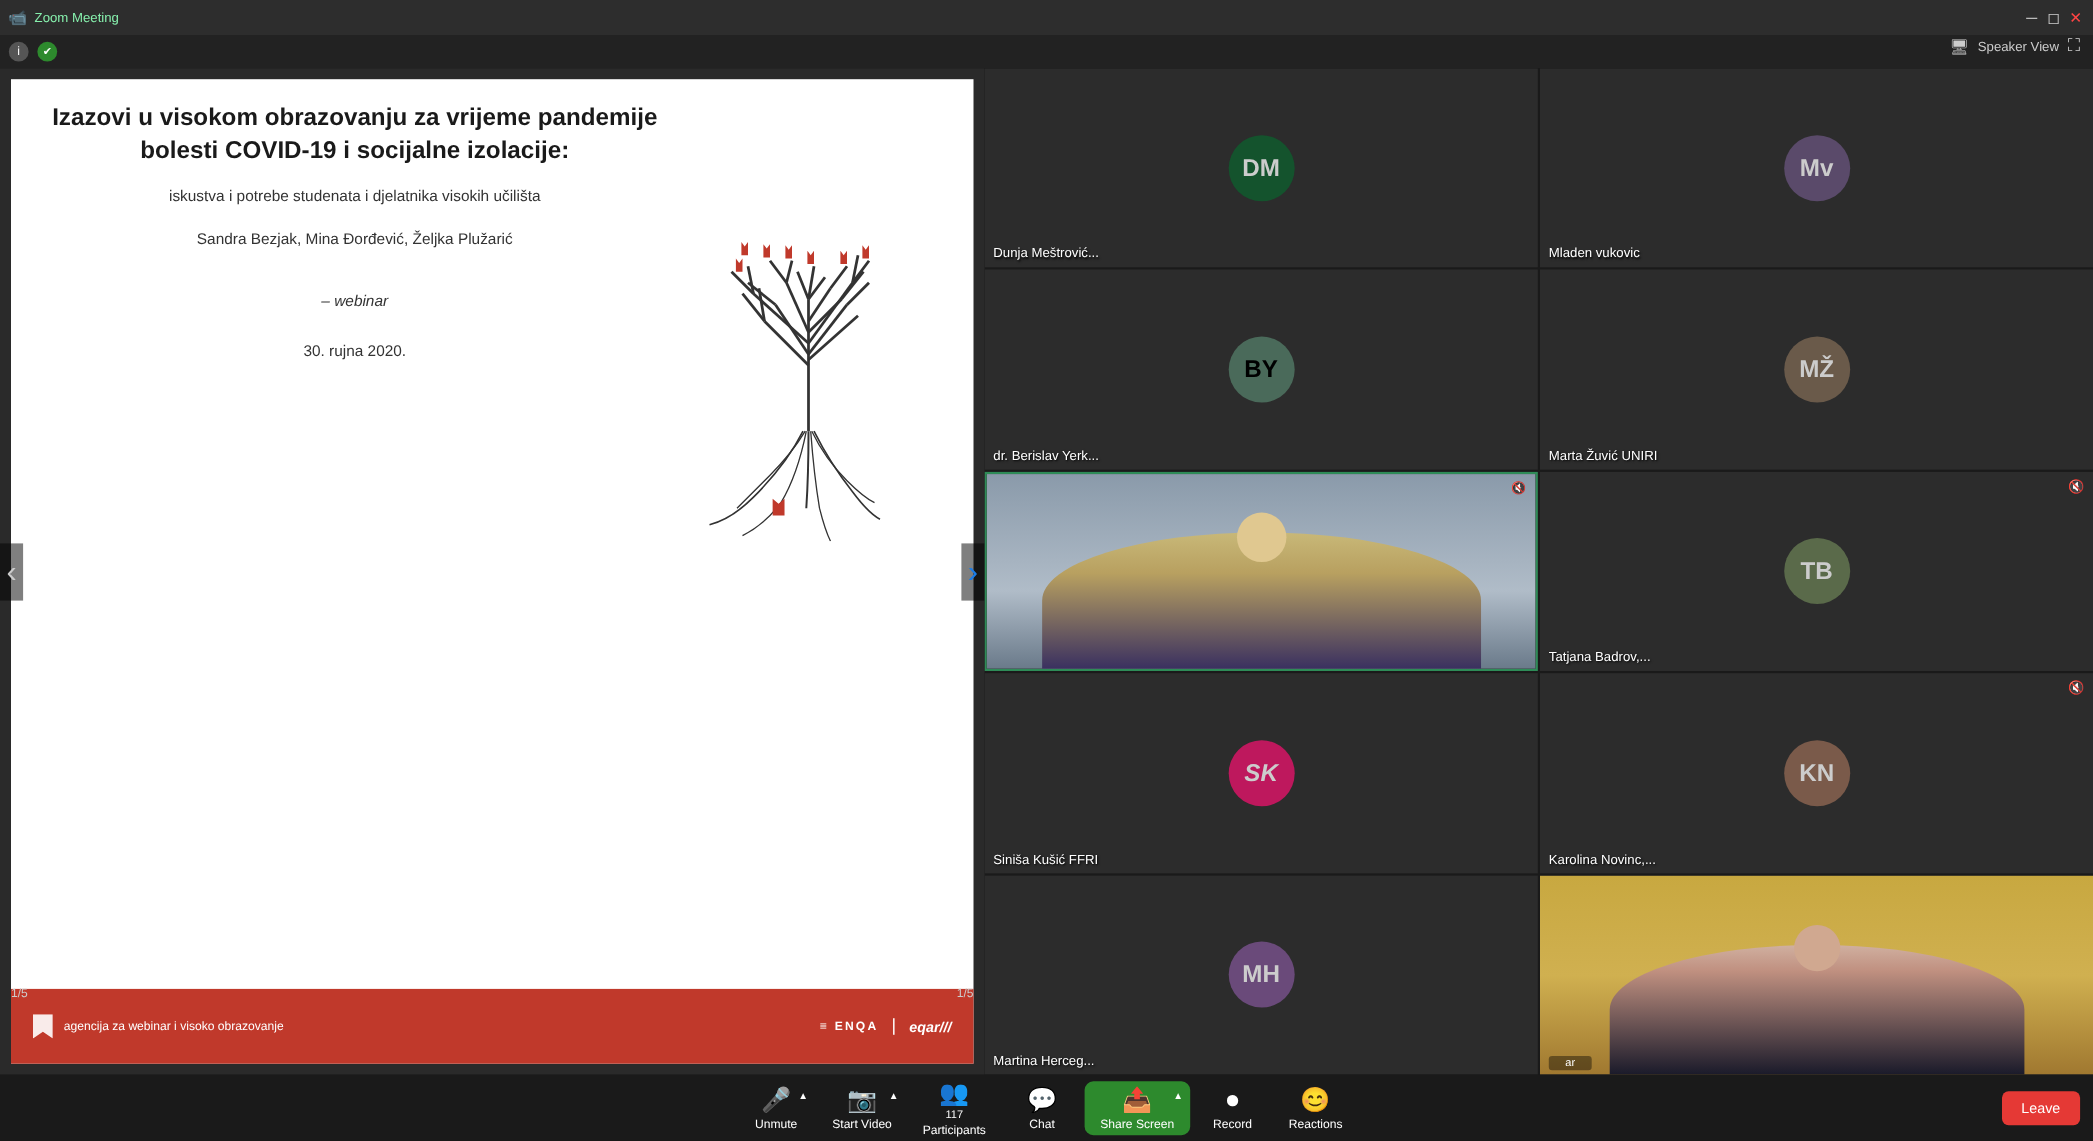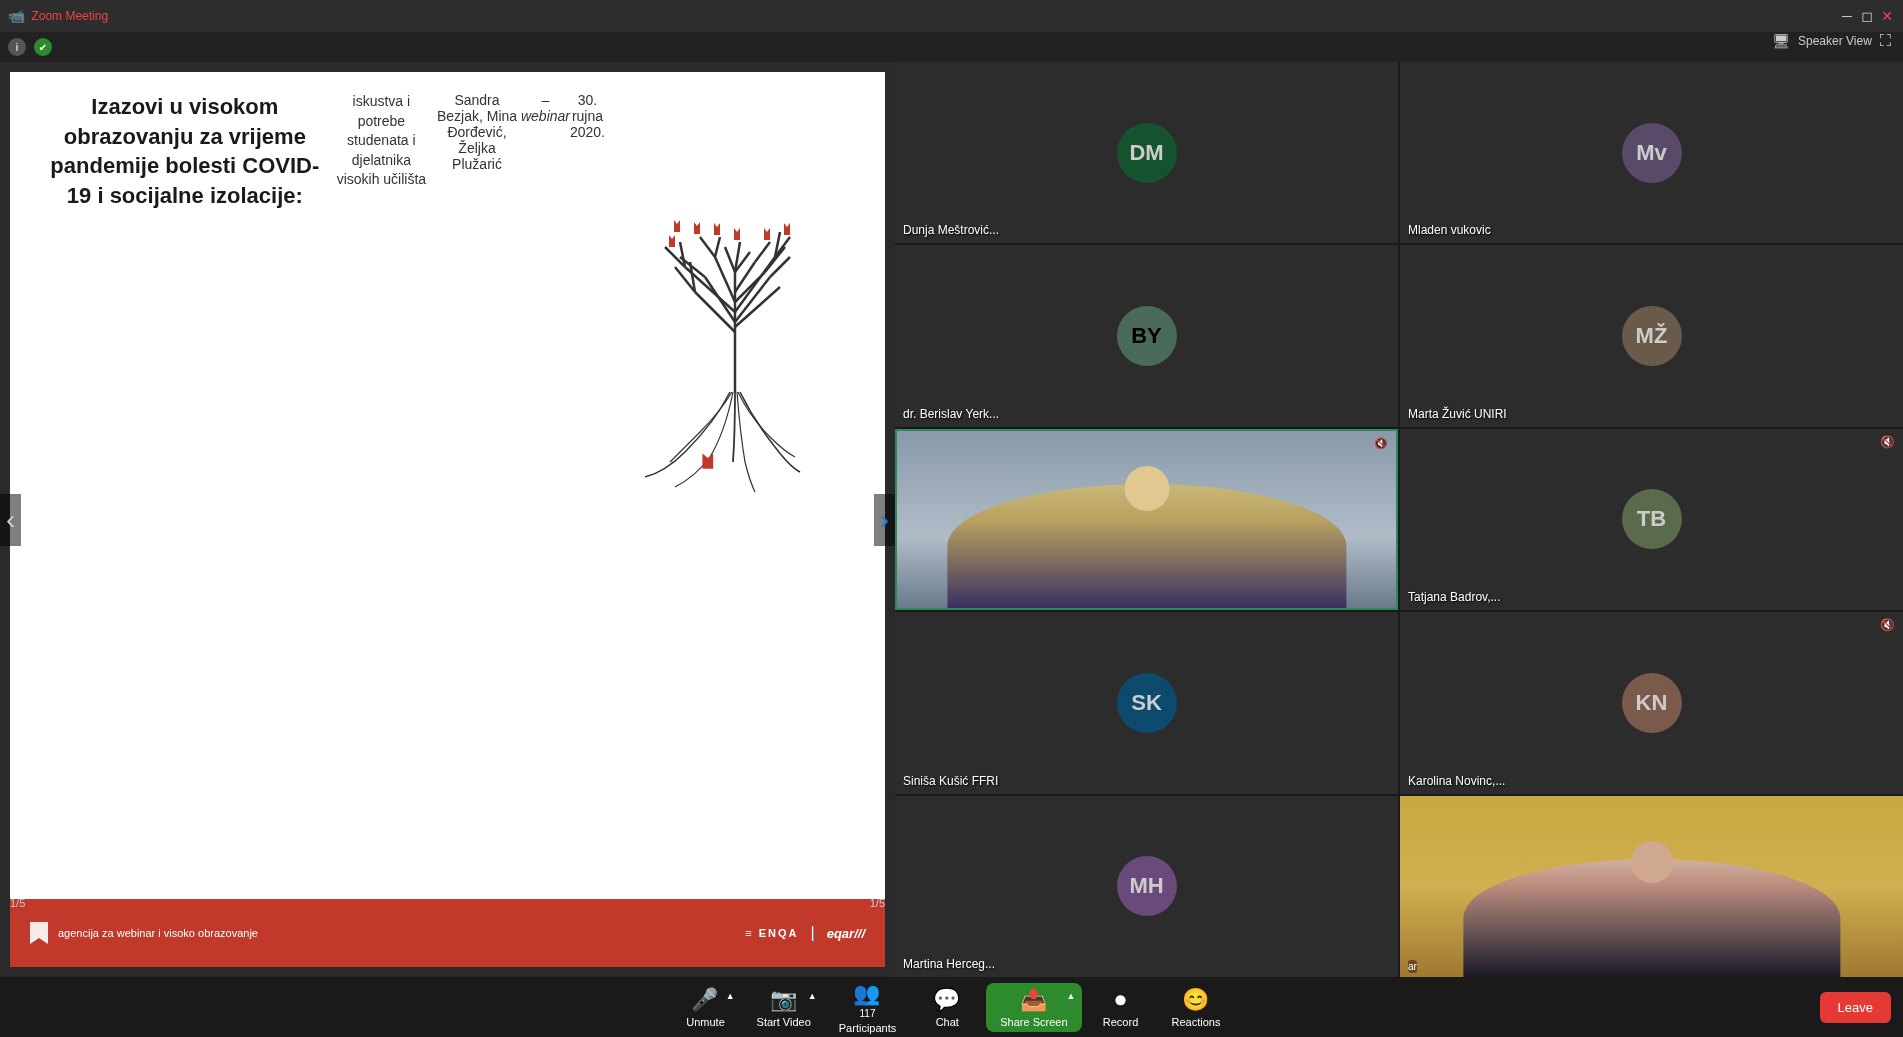--- a/index.html
+++ b/index.html
@@ -162,21 +162,21 @@
       flex: 1;
       display: flex;
       flex-direction: row;
       padding: 20px 30px;
       position: relative;
       overflow: hidden;
     }
     #slide-text-area {
       flex: 1;
       display: flex;
-      flex-direction: row;
+      flex-direction: column;
       justify-content: flex-start;
       padding-right: 20px;
     }
     #slide-title {
       font-size: 22px;
       font-weight: bold;
       color: #1a1a1a;
       line-height: 1.35;
       margin-bottom: 18px;
       text-align: center;
@@ -357,21 +357,21 @@
       color: #fff;
       margin-top: -2px;
     }
   </style>
 </head>
 <body>
 
 <div id="titlebar">
   <span id="titlebar-left" style="display:flex;align-items:center;gap:6px;">
     <span style="color:#1a88e8;font-size:14px;">📹</span>
-    <span style="color:#ef4444;font-size:12px;">Zoom Meeting</span>
+    <span style="color:#86efac;font-size:12px;">Zoom Meeting</span>
   </span>
   <div id="titlebar-controls">
     <button class="titlebar-btn">─</button>
     <button class="titlebar-btn">◻</button>
     <button class="titlebar-btn" style="color:#ff4444;">✕</button>
   </div>
 </div>
 
 <div id="security-bar">
   <div class="security-icon" style="background:#555;font-size:11px;">i</div>
@@ -517,39 +517,39 @@
       </div>
       <span class="participant-name" style="color:#fff;font-size:11px;"></span>
     </div>
     <div class="participant-tile">
       <div class="participant-avatar" style="background:#5a6a4a;color:#ccc;">TB</div>
       <span class="participant-name">Tatjana  Badrov,...</span>
       <span class="participant-muted-icon">🔇</span>
     </div>
 
     <div class="participant-tile">
-      <div class="participant-avatar" style="background:#0c4a6e;color:#ccc;">SK</div>
+      <div class="participant-avatar" style="background:#be185d;color:#ccc;font-style:italic;">SK</div>
       <span class="participant-name">Siniša Kušić FFRI</span>
     </div>
     <div class="participant-tile">
       <div class="participant-avatar" style="background:#7a5a4a;color:#ccc;">KN</div>
       <span class="participant-name">Karolina  Novinc,...</span>
       <span class="participant-muted-icon">🔇</span>
     </div>
 
     <div class="participant-tile">
       <div class="participant-avatar" style="background:#6a4a7a;color:#ccc;">MH</div>
       <span class="participant-name">Martina  Herceg...</span>
     </div>
     <div class="participant-tile">
 
       <div style="width:100%;height:100%;background:linear-gradient(180deg,#c8a840 0%,#d0b050 50%,#a07830 100%);position:relative;">
         <div style="position:absolute;bottom:0;left:50%;transform:translateX(-50%);width:75%;height:65%;background:linear-gradient(180deg,#d0b0a0 0%,#c09080 20%,#1a1a2a 100%);border-radius:60% 60% 0 0;"></div>
         <div style="position:absolute;bottom:52%;left:50%;transform:translateX(-50%);width:42px;height:42px;background:#d0a890;border-radius:50%;"></div>
-        <div style="position:absolute;bottom:4px;left:8px;color:#fff;font-size:10px;background:rgba(0,0,0,0.4);padding:1px 0;border-radius:3px;">ar</div>
+        <div style="position:absolute;bottom:4px;left:8px;color:#fff;font-size:10px;background:rgba(0,0,0,0.4);padding:1px 15px;border-radius:3px;">ar</div>
       </div>
     </div>
 
   </div>
 </div>
 
 <div id="toolbar">
 
   <button class="toolbar-btn">
     <span class="toolbar-icon">🎤</span>

